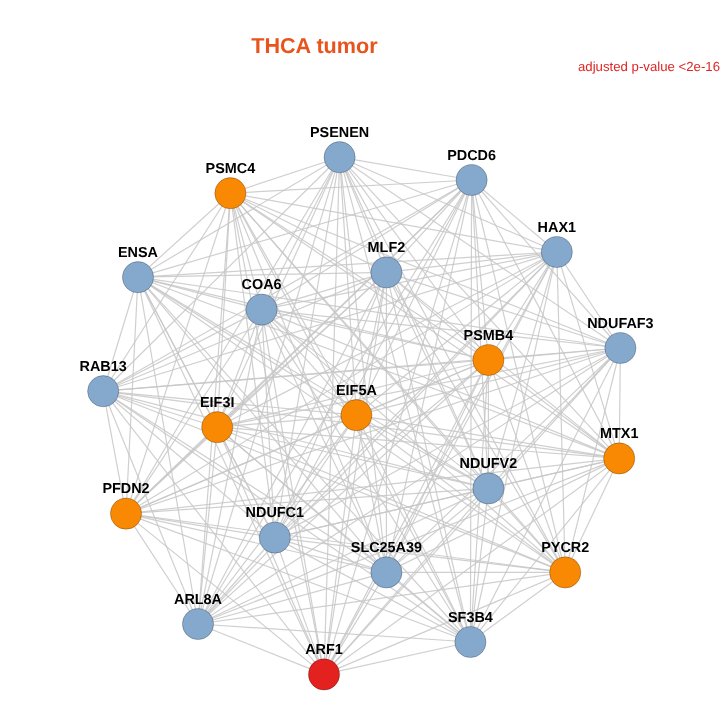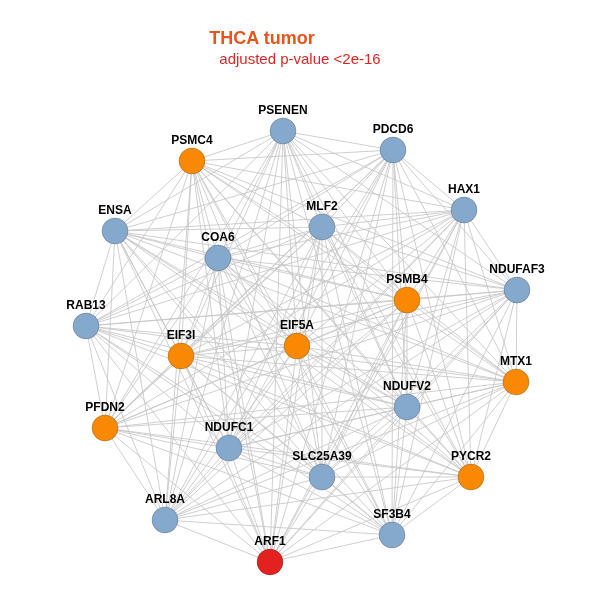--- a/index.html
+++ b/index.html
@@ -10,22 +10,22 @@
     font-family:"Liberation Sans", sans-serif;
     overflow:hidden;
   }
   .plot-title{
     position:absolute;top:28px;left:0;width:524px;
     text-align:center;
     font-size:18px;font-weight:bold;
   }
   .plot-subtitle{
     position:absolute;top:50px;left:0;width:600px;
-    text-align:center;
-    font-size:15px;font-weight:normal;
+    text-align:right;
+    font-size:11px;font-weight:normal;
   }
   svg#net{position:absolute;top:0;left:0;}
   #edges line{stroke:#c7c7c7;stroke-width:1;opacity:0.85;}
   #nodes circle{stroke:rgba(0,0,0,0.25);stroke-width:0.8;}
   #labels text{
     font-family:"Liberation Sans", sans-serif;
     font-size:12px;font-weight:bold;fill:#000000;
     text-anchor:middle;
   }
 </style>

